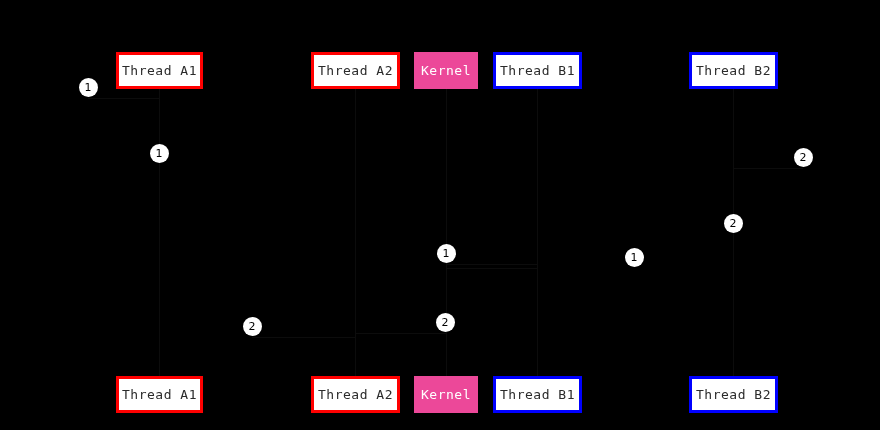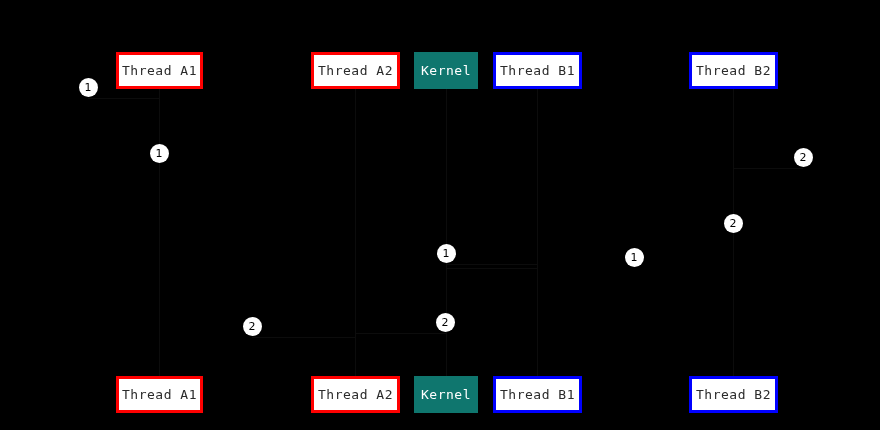--- a/index.html
+++ b/index.html
@@ -33,21 +33,21 @@
   .participant.framed {
     background: #ffffff;
     color: #2b2b2b;
     border-style: solid;
     border-width: 3px;
   }
   .participant.framed.red   { border-color: #ff0000; }
   .participant.framed.blue  { border-color: #0000ff; }
 
   .participant.solid {
-    background: #0f766e;
+    background: #ec4899;
     color: #ffffff;
     border: 0;
   }
 
   
   .lifeline {
     position: absolute;
     width: 1px;
     background: #0c0c0c;
     top: 89px;

